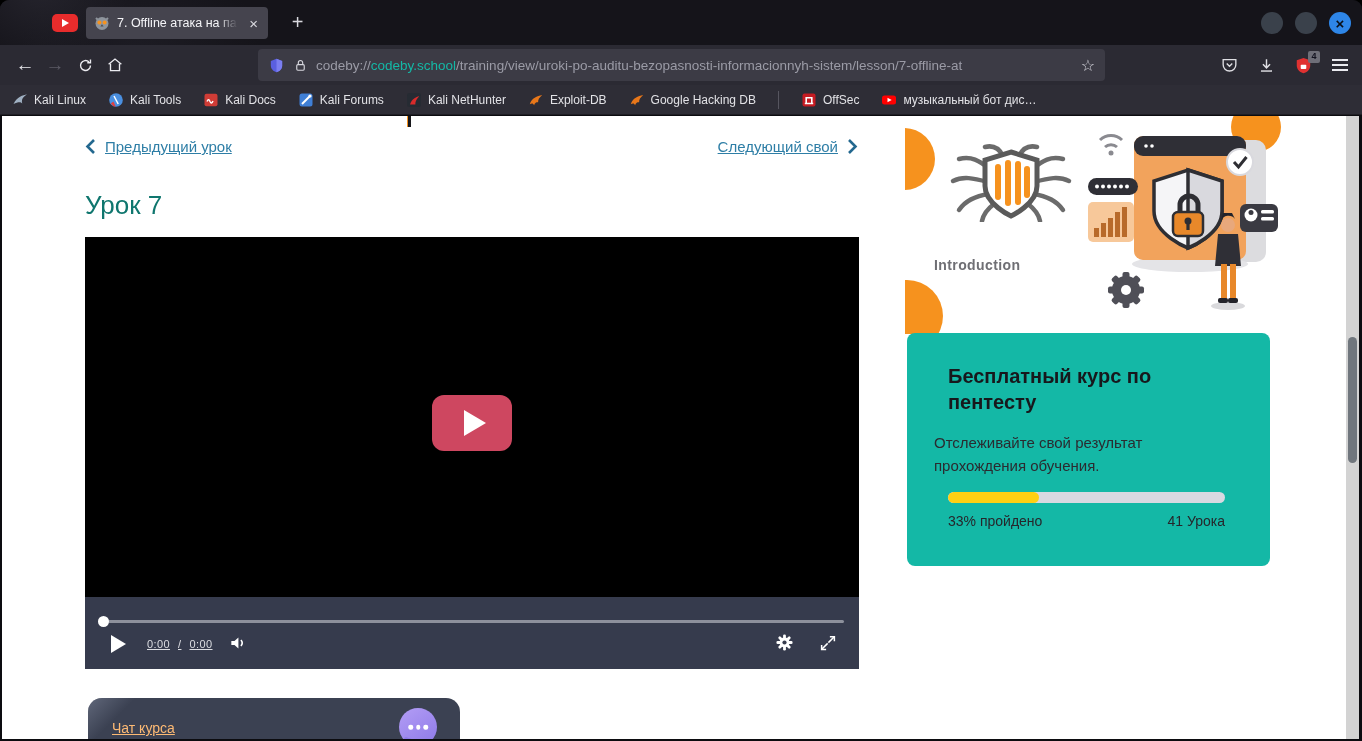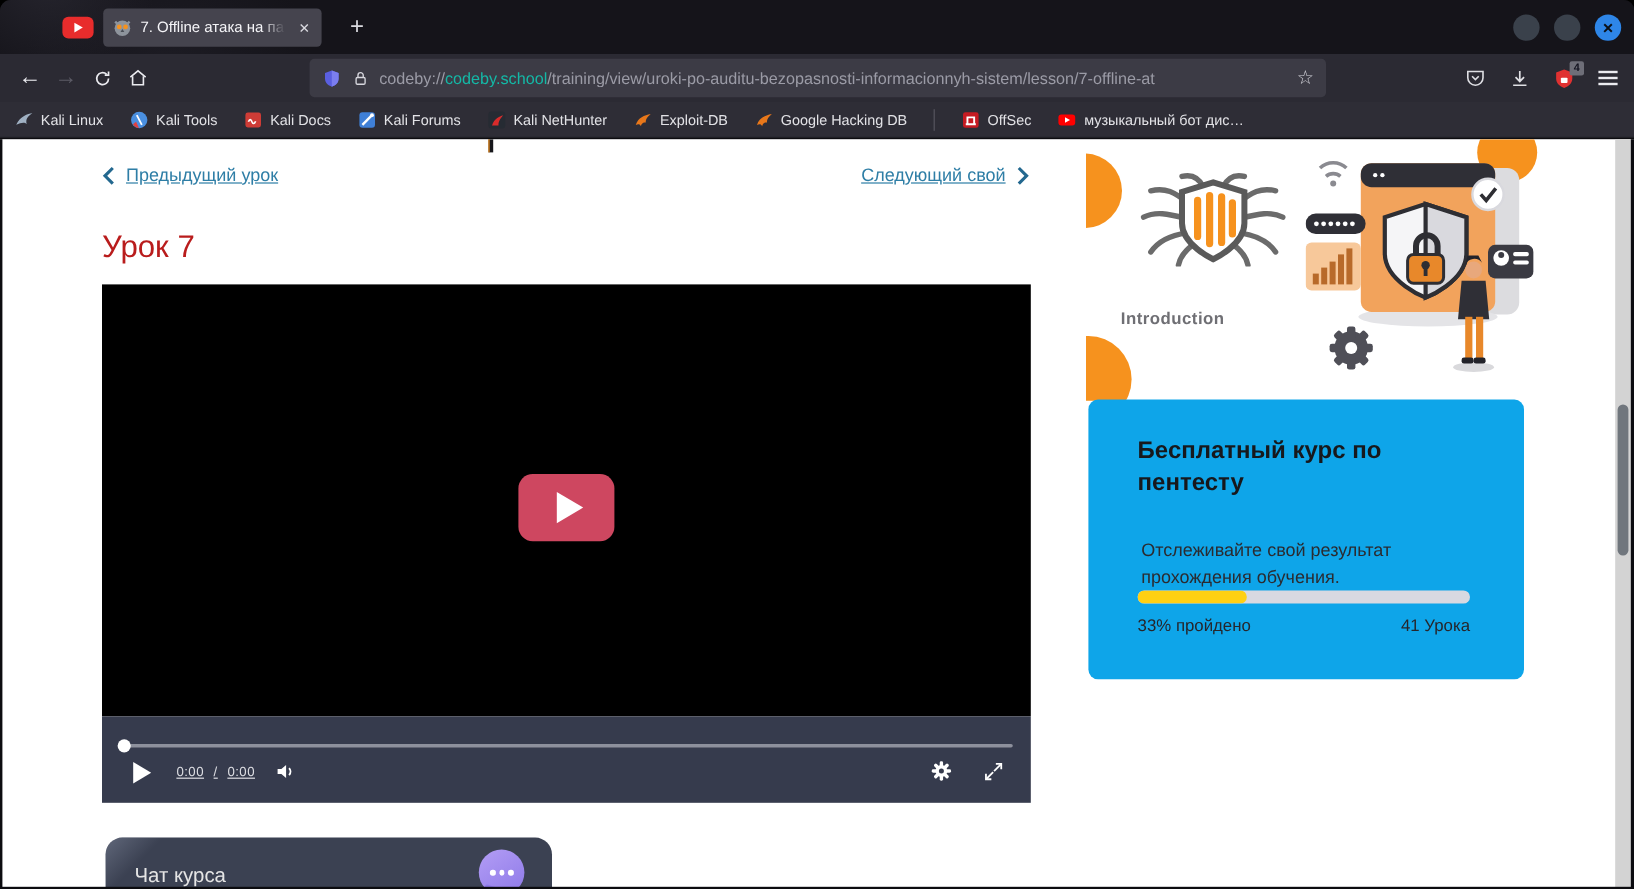--- a/index.html
+++ b/index.html
@@ -44,57 +44,57 @@
   .bm svg{flex:0 0 auto;}
   .bm-sep{width:1px;height:18px;background:#56555f;}
 
   
   .page{position:absolute;left:0;top:116px;width:100%;height:625px;background:#fff;overflow:hidden;}
   .cut-mark{position:absolute;left:407px;top:0px;width:3px;height:11px;background:#17171b;border-left:1px solid #f6921e;}
   .lesson-nav-link{position:absolute;top:22px;display:flex;align-items:center;gap:9px;color:#2e7ea6;font-size:15px;}
   .lesson-nav-link .lbl{text-decoration:underline;cursor:pointer;}
   .lesson-nav-link.prev{left:84px;}
   .lesson-nav-link.next{right:503px;}
-  .h1{position:absolute;left:85px;top:74px;font-size:26px;font-weight:500;color:#b91c1c;}
+  .h1{position:absolute;left:85px;top:74px;font-size:26px;font-weight:500;color:#0f766e;}
 
   .video{position:absolute;left:85px;top:121px;width:774px;height:432px;}
   .screen{position:absolute;left:0;top:0;width:774px;height:360px;background:#000;}
   .bigplay{position:absolute;left:347px;top:158px;width:80px;height:56px;background:#ce4760;border-radius:12px;display:flex;align-items:center;justify-content:center;}
   .bigplay:after{content:"";border-left:22px solid #fff;border-top:13px solid transparent;border-bottom:13px solid transparent;margin-left:6px;}
   .controls{position:absolute;left:0;top:360px;width:774px;height:72px;background:#363b4d;}
   .seek-track{position:absolute;left:15px;right:15px;top:23px;height:3px;background:#8d909c;border-radius:2px;}
   .seek-handle{position:absolute;left:13px;top:19px;width:11px;height:11px;border-radius:50%;background:#fff;}
   .ctl-play{position:absolute;left:26px;top:38px;width:0;height:0;border-left:15px solid #fff;border-top:9.5px solid transparent;border-bottom:9.5px solid transparent;}
   .ctl-time{position:absolute;left:62px;top:41px;color:#dcdde2;font-size:11px;letter-spacing:.4px;display:flex;gap:8px;text-decoration:underline;}
   .ctl-vol{position:absolute;left:143px;top:36px;}
   .ctl-gear{position:absolute;right:64px;top:35px;}
   .ctl-fs{position:absolute;right:22px;top:37px;}
 
   .chat-card{position:absolute;left:88px;top:582px;width:372px;height:60px;background:#3b4152;border-radius:14px 14px 0 0;overflow:hidden;}
   .chat-accent{position:absolute;left:-18px;top:-18px;width:70px;height:70px;background:linear-gradient(135deg,#7c8498 0%,rgba(124,132,152,0) 60%);transform:rotate(0deg);}
-  .chat-title{position:absolute;left:24px;top:22px;color:#e5e5e5;font-size:17px;}
+  .chat-title{position:absolute;left:24px;top:22px;color:#fdba74;font-size:14px;text-decoration:underline;}
   .chat-bubble{position:absolute;right:23px;top:10px;width:38px;height:38px;border-radius:50%;background:linear-gradient(145deg,#b39df5,#8d79e8);}
   .chat-bubble:before{content:"";position:absolute;left:4px;bottom:-2px;width:10px;height:10px;background:#8d79e8;border-radius:2px;transform:rotate(18deg);}
   .chat-dots{position:absolute;left:50%;top:50%;transform:translate(-50%,-50%);display:flex;gap:3px;}
   .chat-dots i{width:4.5px;height:4.5px;border-radius:50%;background:#fff;}
 
   
   .banner{position:absolute;left:905px;top:0px;width:380px;height:218px;overflow:hidden;}
   .deco{position:absolute;border-radius:50%;background:#f6921e;}
   .deco.c1{left:-32px;top:12px;width:62px;height:62px;}
   .deco.c2{left:326px;top:-14px;width:50px;height:50px;}
   .deco.c3{left:-34px;top:164px;width:72px;height:72px;}
   .brand-word{position:absolute;left:26px;top:99px;font-size:32px;font-weight:800;color:#f6921e;letter-spacing:.5px;}
   .brand-sub{position:absolute;left:29px;top:141px;font-size:14px;font-weight:bold;color:#6f6f74;letter-spacing:.4px;}
   .spider{position:absolute;left:42px;top:28px;}
   .illus{position:absolute;left:183px;top:6px;}
 
-  .course-card{position:absolute;left:907px;top:217px;width:363px;height:233px;background:#0ea5e9;border-radius:8px;}
+  .course-card{position:absolute;left:907px;top:217px;width:363px;height:233px;background:#14b8a6;border-radius:8px;}
   .cc-title{position:absolute;left:41px;top:30px;width:250px;font-size:20px;font-weight:bold;color:#17181c;line-height:1.3;}
-  .cc-desc{position:absolute;left:44px;top:99px;width:240px;font-size:15px;color:#2b2b30;line-height:1.5;margin-top:16px;}
+  .cc-desc{position:absolute;left:27px;top:99px;width:240px;font-size:15px;color:#2b2b30;line-height:1.5;}
   .cc-progress{position:absolute;left:41px;top:159px;width:277px;height:11px;background:#d8d9e1;border-radius:6px;overflow:hidden;}
   .cc-fill{height:100%;background:#ffd013;border-radius:6px;}
   .cc-row{position:absolute;left:41px;top:180px;width:277px;display:flex;justify-content:space-between;font-size:14px;color:#26262b;}
 
   
   .sb-track{position:absolute;left:1346px;top:0;width:13px;height:100%;background:#d3d3d3;}
   .sb-thumb{position:absolute;left:2px;top:221px;width:9px;height:126px;background:#70767d;border-radius:5px;}
   .edge-r{position:absolute;right:0;top:116px;width:3px;bottom:0;background:#0c0c10;}
   .edge-l{position:absolute;left:0;top:116px;width:2px;bottom:0;background:#0c0c10;}
   .edge-b{position:absolute;left:0;bottom:0;width:100%;height:2px;background:#0c0c10;}

